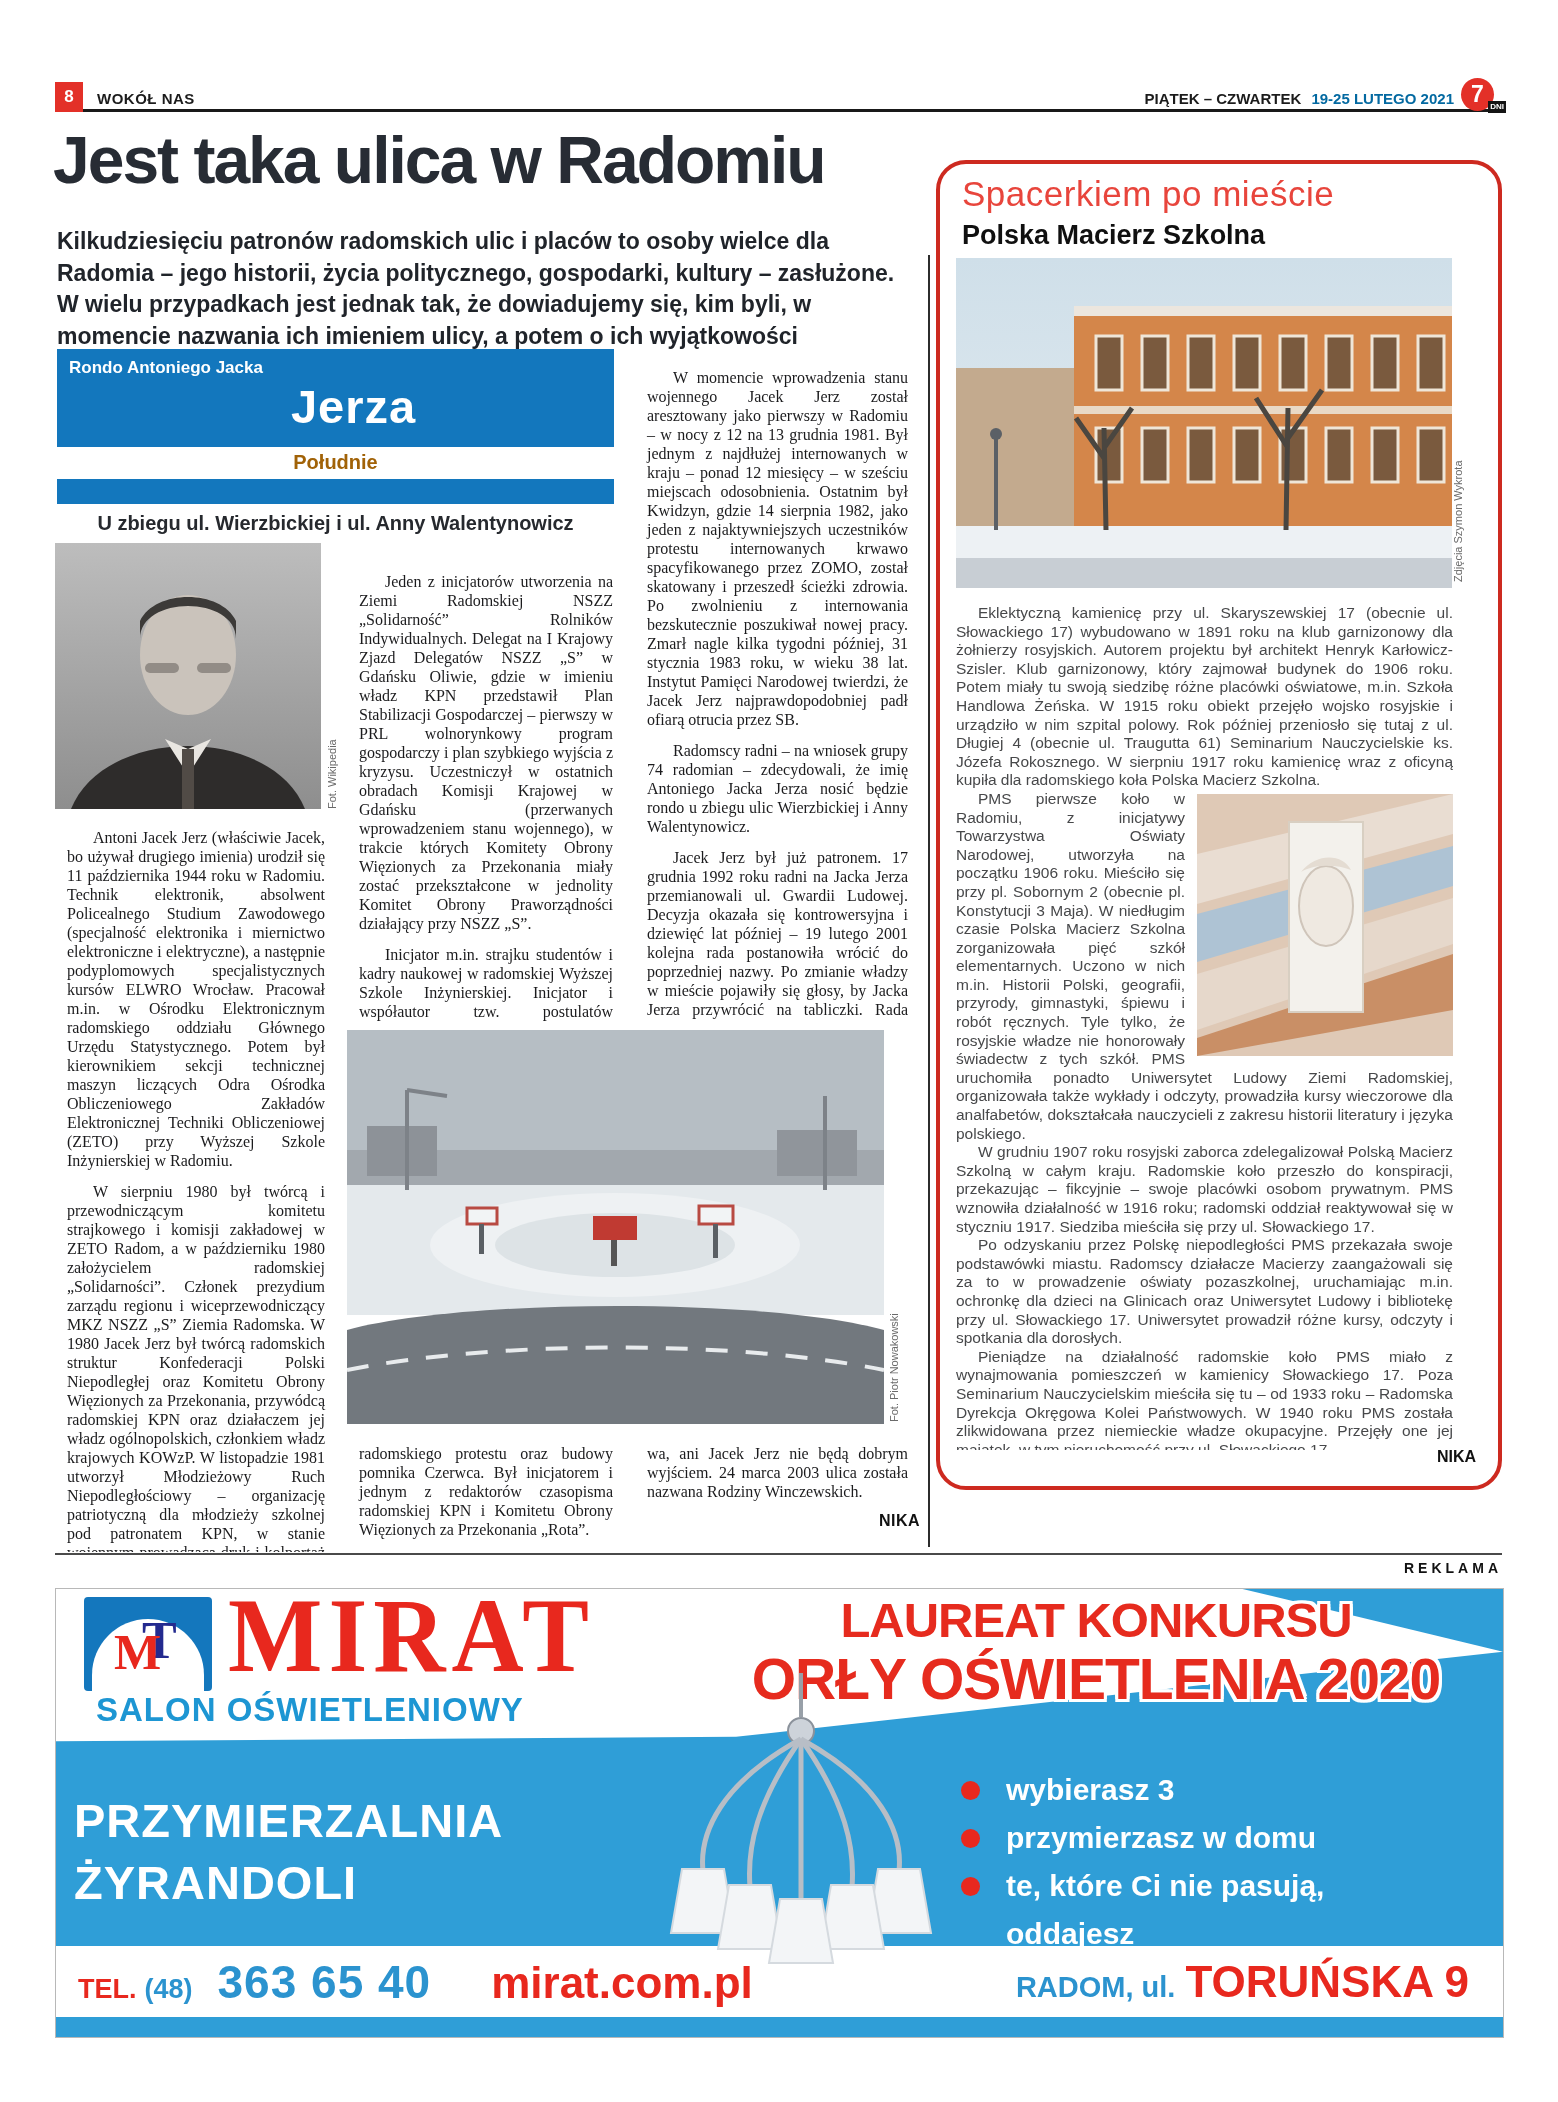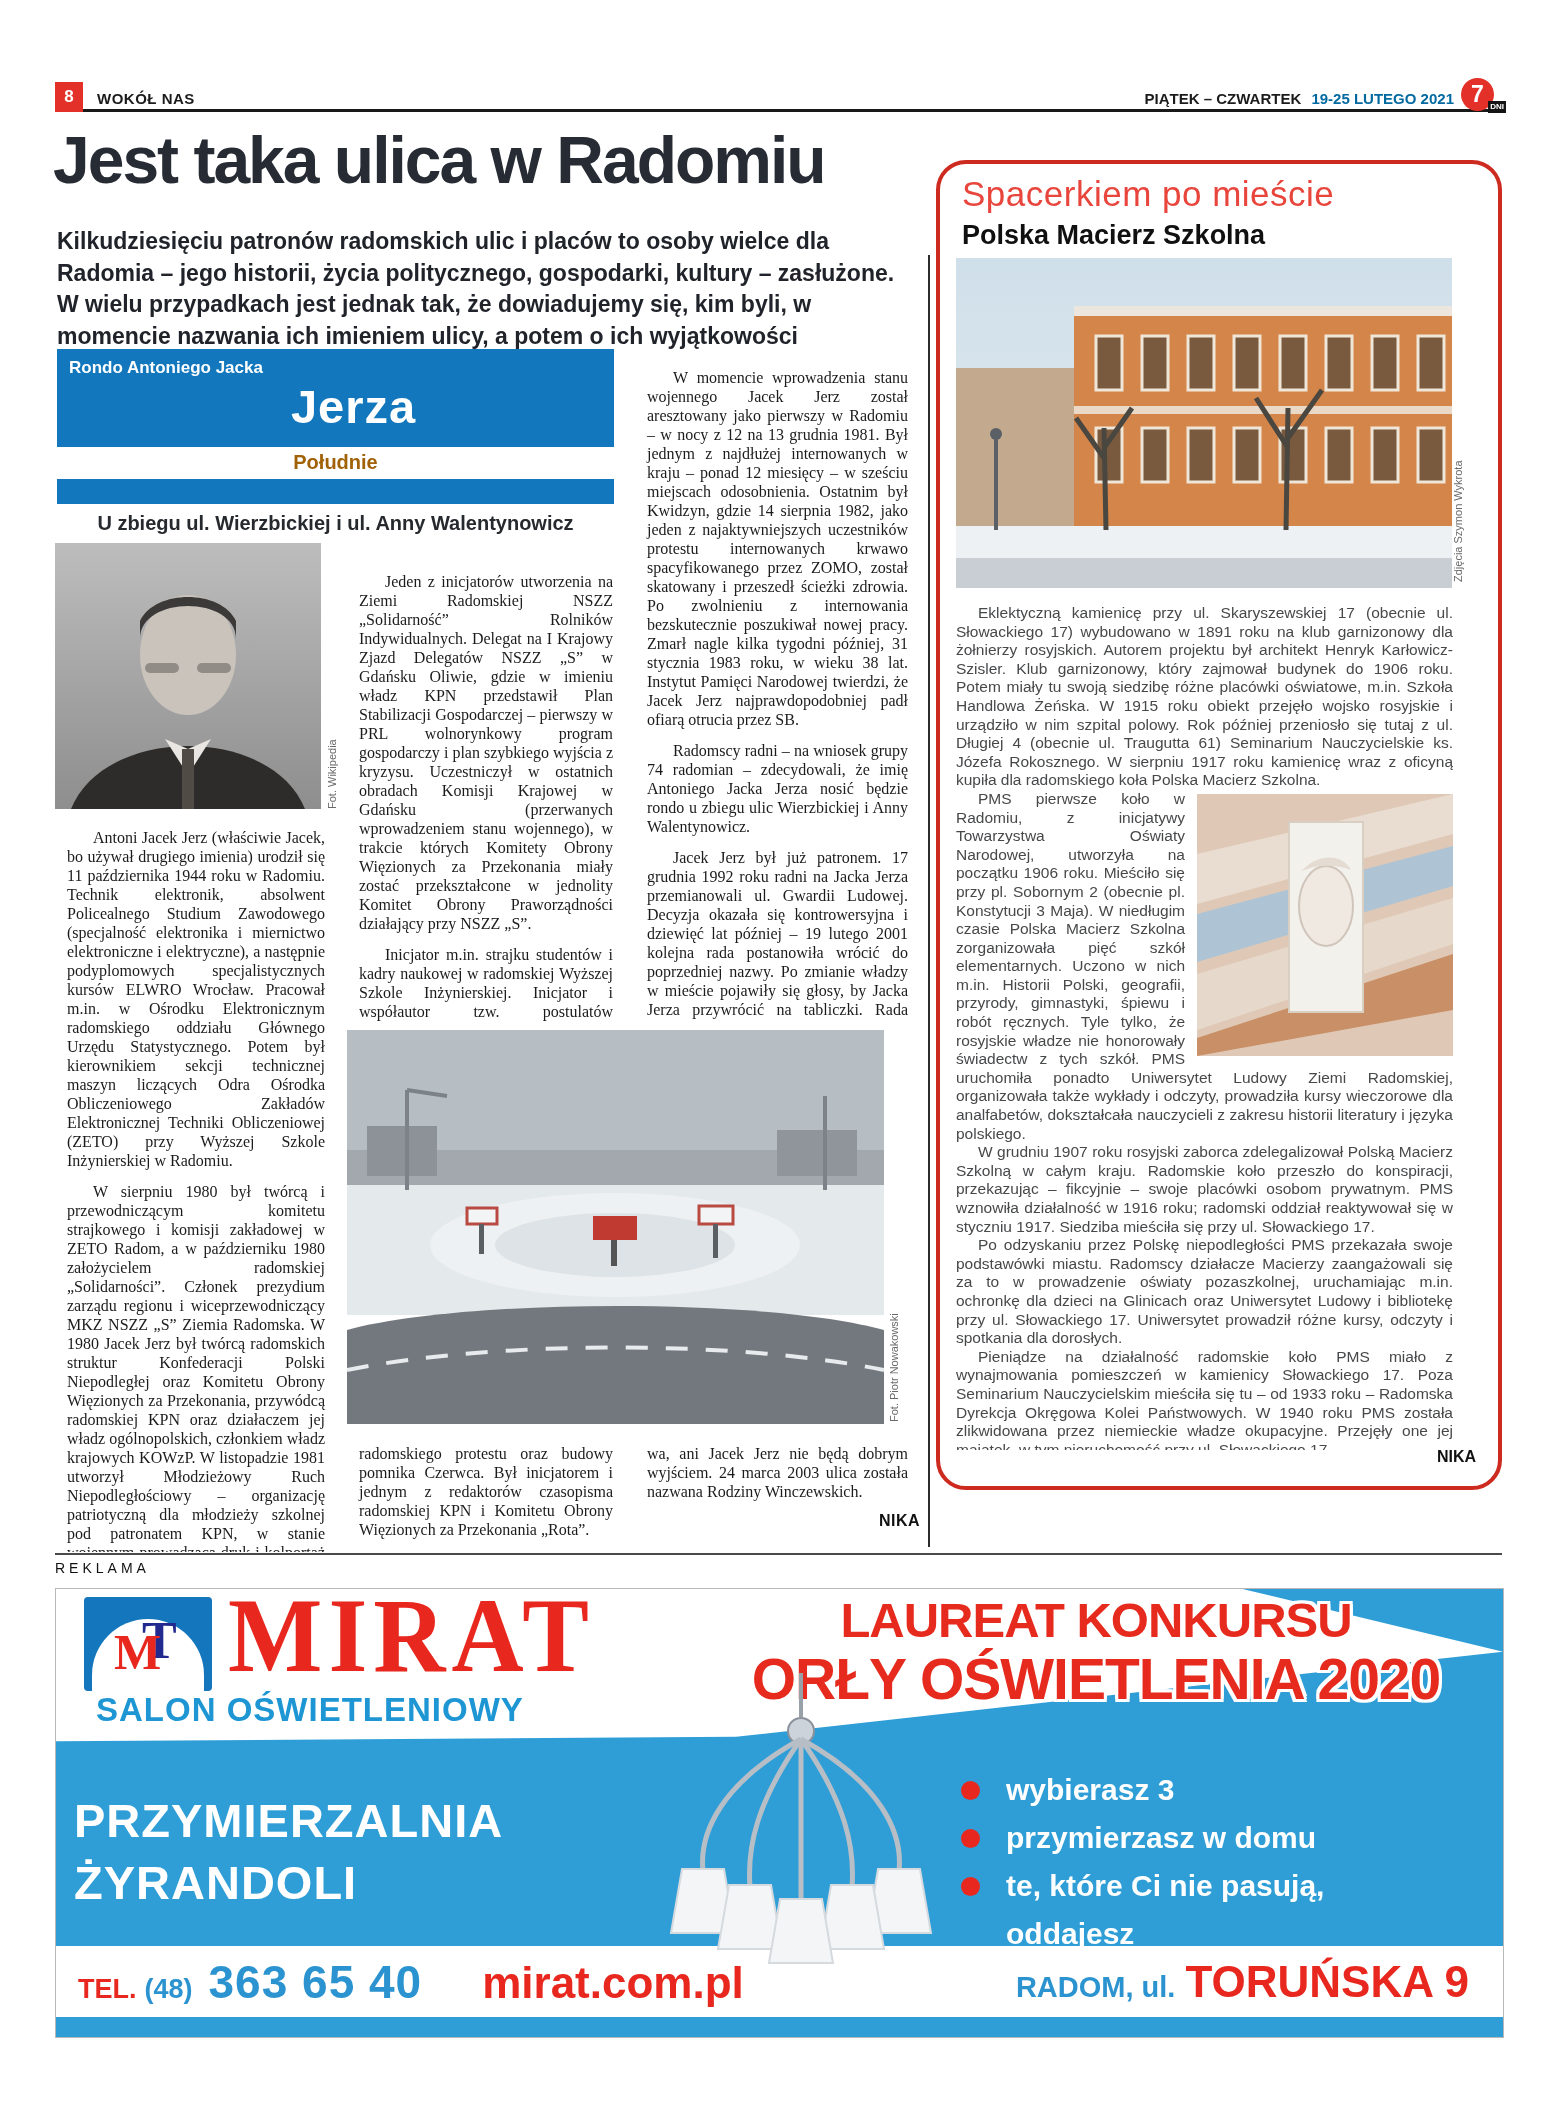--- a/index.html
+++ b/index.html
@@ -66,21 +66,21 @@
   .sb-title{position:absolute;left:22px;top:56px;font-weight:bold;font-size:27px;color:#101010;}
   .sb-photo{position:absolute;left:16px;top:94px;width:496px;height:330px;}
   .sb-body{position:absolute;left:16px;top:440px;width:497px;height:846px;font-size:15.5px;
            line-height:18.6px;text-align:justify;color:#47484a;overflow:hidden;}
   .sb-body p{margin:0;text-indent:22px;}
   .facade{float:right;width:256px;height:262px;margin:4px 0 6px 12px;}
   .sb-byline{position:absolute;right:22px;bottom:20px;font-weight:bold;font-size:16px;color:#111;}
 
   
   .rek-rule{left:55px;top:1553px;width:1447px;height:2px;background:#4a4a4a;}
-  .rek-label{left:55px;top:1560px;width:1447px;text-align:left;font-weight:normal;font-size:14px;
+  .rek-label{left:55px;top:1560px;width:1447px;text-align:right;font-weight:bold;font-size:14px;
              letter-spacing:4px;color:#111;}
 
   
   .ad{left:55px;top:1588px;width:1447px;height:448px;background:#2f9ed7;border:1px solid #b8b8b8;
       overflow:hidden;}
   .ad-white{position:absolute;left:0;top:0;width:100%;height:100%;background:#fff;
             clip-path:polygon(0 0,82% 0,100% 14%,47% 33%,0 34%);}
   .mirat-logo{position:absolute;left:28px;top:8px;width:128px;height:94px;background:#1477bd;
               border-radius:4px;}
   .dome{position:absolute;left:8px;bottom:0;width:112px;height:72px;background:#fff;
@@ -102,21 +102,21 @@
   .brow{display:flex;align-items:center;margin-bottom:14px;color:#fff;font-weight:bold;font-size:30px;}
   .dot{width:19px;height:19px;border-radius:50%;background:#e8281e;margin-right:26px;flex:none;}
   .brow.nodot .dot{visibility:hidden;}
   .chand{position:absolute;left:595px;top:84px;width:300px;height:340px;z-index:3;}
   .telband{position:absolute;left:0;top:357px;width:100%;height:71px;background:#fff;z-index:2;
            display:flex;align-items:center;justify-content:space-between;}
   .tel-left{display:flex;align-items:baseline;padding-left:22px;white-space:nowrap;}
   .tel-right{display:flex;align-items:baseline;padding-right:34px;white-space:nowrap;}
   .tel-label{color:#e8281e;font-weight:bold;font-size:27px;}
   .tel-code{color:#2b93cf;font-weight:bold;font-size:27px;margin-left:8px;}
-  .tel-number{color:#2b93cf;font-weight:bold;font-size:46px;margin-left:16px;letter-spacing:1px;}
+  .tel-number{color:#2b93cf;font-weight:bold;font-size:46px;margin-left:25px;letter-spacing:1px;}
   .website{color:#e8281e;font-weight:bold;font-size:44px;margin-left:60px;}
   .city{color:#2b93cf;font-weight:bold;font-size:29px;}
   .street{color:#e8281e;font-weight:bold;font-size:44px;margin-left:10px;}
 </style>
 </head>
 <body>
 
 <div class="page">
 
   <div class="abs hdr-rule"></div>

